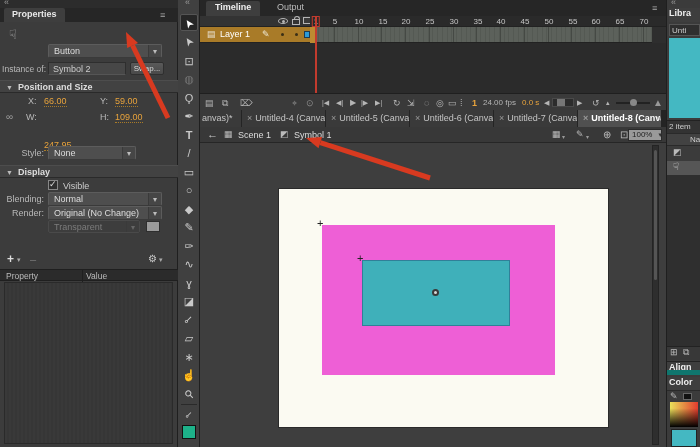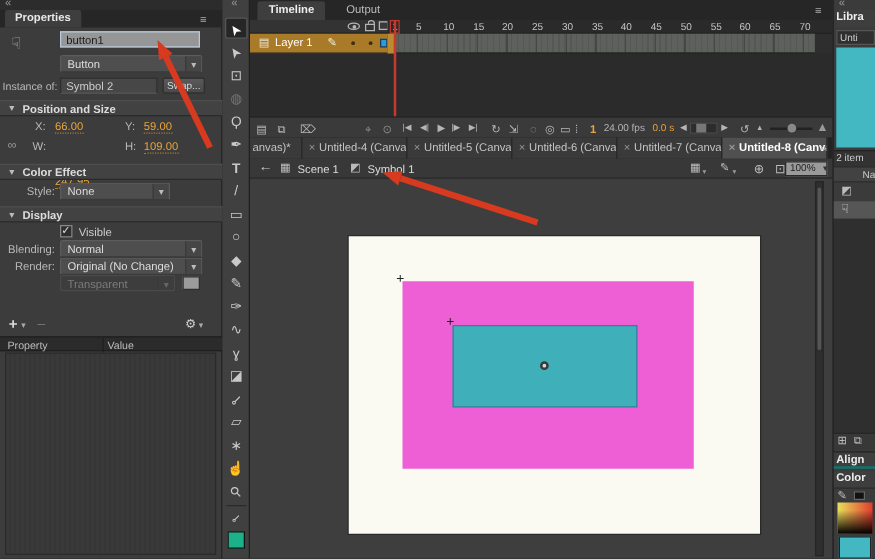--- a/index.html
+++ b/index.html
@@ -48,23 +48,20 @@
       <span class="abs" style="left:4px;top:-3px;font-size:9px;color:#999;">«</span>
     </div>
     <div class="abs" style="left:0;top:8px;width:194px;height:14px;background:#262626;">
       <div class="abs" style="left:4px;top:0;height:14px;padding:1px 8px;background:#3e3e3e;border-radius:2px 2px 0 0;">
         <span style="font-size:9px;font-weight:bold;color:#e8e8e8;">Properties</span>
       </div>
       <span class="abs" style="left:160px;top:2px;font-size:9px;color:#aaa;">≡</span>
     </div>
 
     <span class="abs" style="left:9px;top:27px;font-size:13px;color:#a8a8a8;">☟</span>
-    <div class="abs" style="left:48px;top:25px;width:112px;height:13px;background:#969696;border:1px solid #b9c9da;">
-      <span style="position:absolute;left:4px;top:1px;font-size:9px;color:#1c1c1c;">button1</span>
-    </div>
 
     <div class="dd" style="left:48px;top:44px;width:114px;height:14px;">
       <span class="dtx">Button</span>
       <span class="dar">▾</span>
     </div>
 
     <span class="abs lbl" style="left:0;top:64px;width:46px;text-align:right;font-size:8.5px;">Instance of:</span>
     <div class="abs" style="left:48px;top:62px;width:78px;height:13px;background:#474747;border:1px solid #2e2e2e;border-bottom-color:#555;padding-left:20px;">
       <span style="position:absolute;left:4px;top:1px;font-size:9px;color:#ccc;">Symbol 2</span>
     </div>
@@ -79,24 +76,20 @@
     <span class="abs lbl" style="left:28px;top:96px;">X:</span>
     <span class="abs hot" style="left:44px;top:96px;">66.00</span>
     <span class="abs lbl" style="left:100px;top:96px;">Y:</span>
     <span class="abs hot" style="left:115px;top:96px;">59.00</span>
     <span class="abs" style="left:6px;top:111px;font-size:10px;color:#999;">∞</span>
     <span class="abs lbl" style="left:26px;top:112px;">W:</span>
     <span class="abs hot" style="left:44px;top:112px;margin-top:28px;">247.95</span>
     <span class="abs lbl" style="left:100px;top:112px;">H:</span>
     <span class="abs hot" style="left:115px;top:112px;">109.00</span>
 
-    <div class="sect" style="top:131px;">
-      <span class="tri">▼</span>
-      <span class="stt">Color Effect</span>
-    </div>
     <span class="abs lbl" style="left:0;top:148px;width:44px;text-align:right;">Style:</span>
     <div class="dd" style="left:48px;top:146px;width:88px;height:14px;">
       <span class="dtx">None</span>
       <span class="dar">▾</span>
     </div>
 
     <div class="sect" style="top:165px;">
       <span class="tri">▼</span>
       <span class="stt">Display</span>
     </div>
@@ -318,21 +311,21 @@
       <span style="font-size:9px;color:#bbb;padding-left:6px;">◩</span>
     </div>
     <div class="abs" style="left:0;top:161px;width:34px;height:14px;background:#565656;overflow:hidden;">
       <span style="font-size:10px;color:#ddd;padding-left:6px;">☟</span>
     </div>
     <div class="abs" style="left:0;top:175px;width:34px;height:171px;background:#2f2f2f;"></div>
     <div class="abs" style="left:0;top:346px;width:34px;height:14px;background:#383838;border-top:1px solid #222;">
       <span style="font-size:9px;color:#bbb;padding-left:3px;">⊞</span>
       <span style="font-size:9px;color:#bbb;padding-left:3px;">⧉</span>
     </div>
-    <div class="abs" style="left:0;top:361px;width:34px;height:14px;background:#3e3e3e;border-top:1px solid #222;border-bottom:2px solid #0f766e;overflow:hidden;">
+    <div class="abs" style="left:0;top:361px;width:34px;height:14px;background:#3e3e3e;border-top:1px solid #222;border-bottom:5px solid #0f766e;overflow:hidden;">
       <span style="font-size:9px;font-weight:bold;color:#eee;white-space:nowrap;padding-left:2px;">Align</span>
     </div>
     <div class="abs" style="left:0;top:377px;width:34px;height:14px;background:#3e3e3e;border-bottom:1px solid #2a2a2a;overflow:hidden;">
       <span style="font-size:9px;font-weight:bold;color:#eee;white-space:nowrap;padding-left:2px;">Color</span>
     </div>
     <span class="abs" style="left:3px;top:391px;font-size:9px;color:#bbb;">✎</span>
     <span class="abs" style="left:16px;top:393px;width:9px;height:7px;background:#111;border:1px solid #666;"></span>
     <div class="abs" style="left:3px;top:402px;width:28px;height:25px;background:linear-gradient(to bottom, rgba(0,0,0,0) 25%, #000 100%), linear-gradient(to right, #e8e05a, #e23b2e);"></div>
     <div class="abs" style="left:4px;top:429px;width:26px;height:18px;background:#44b8c2;border:1px solid #222;"></div>
   </div>

